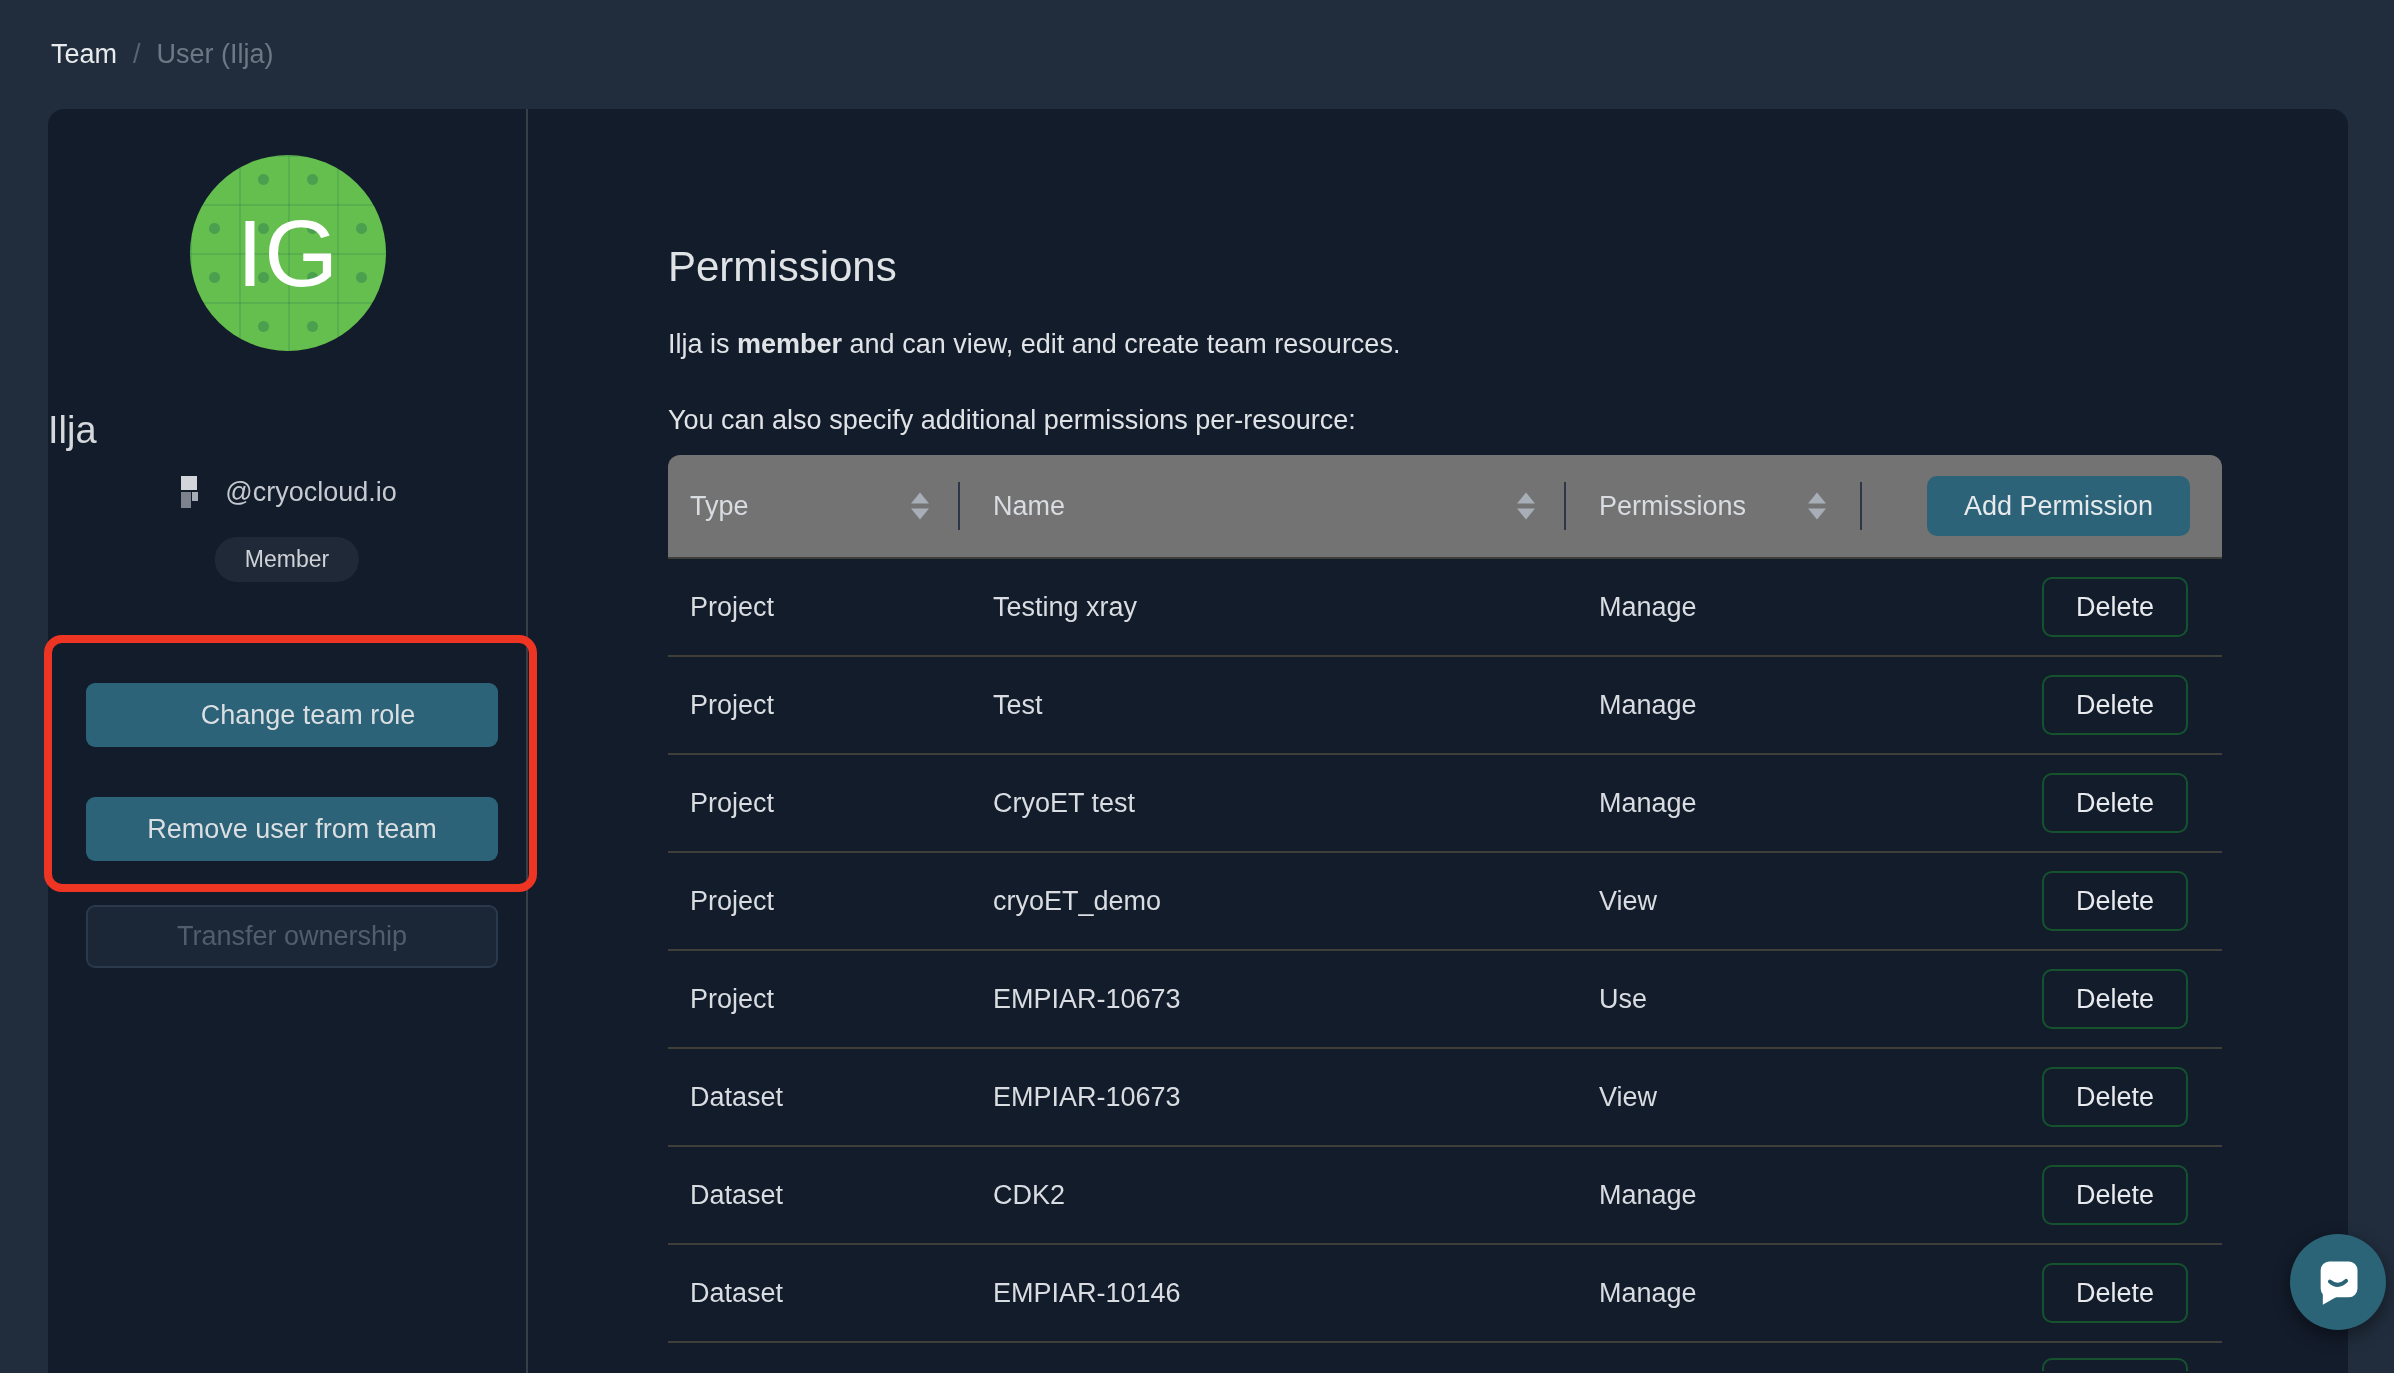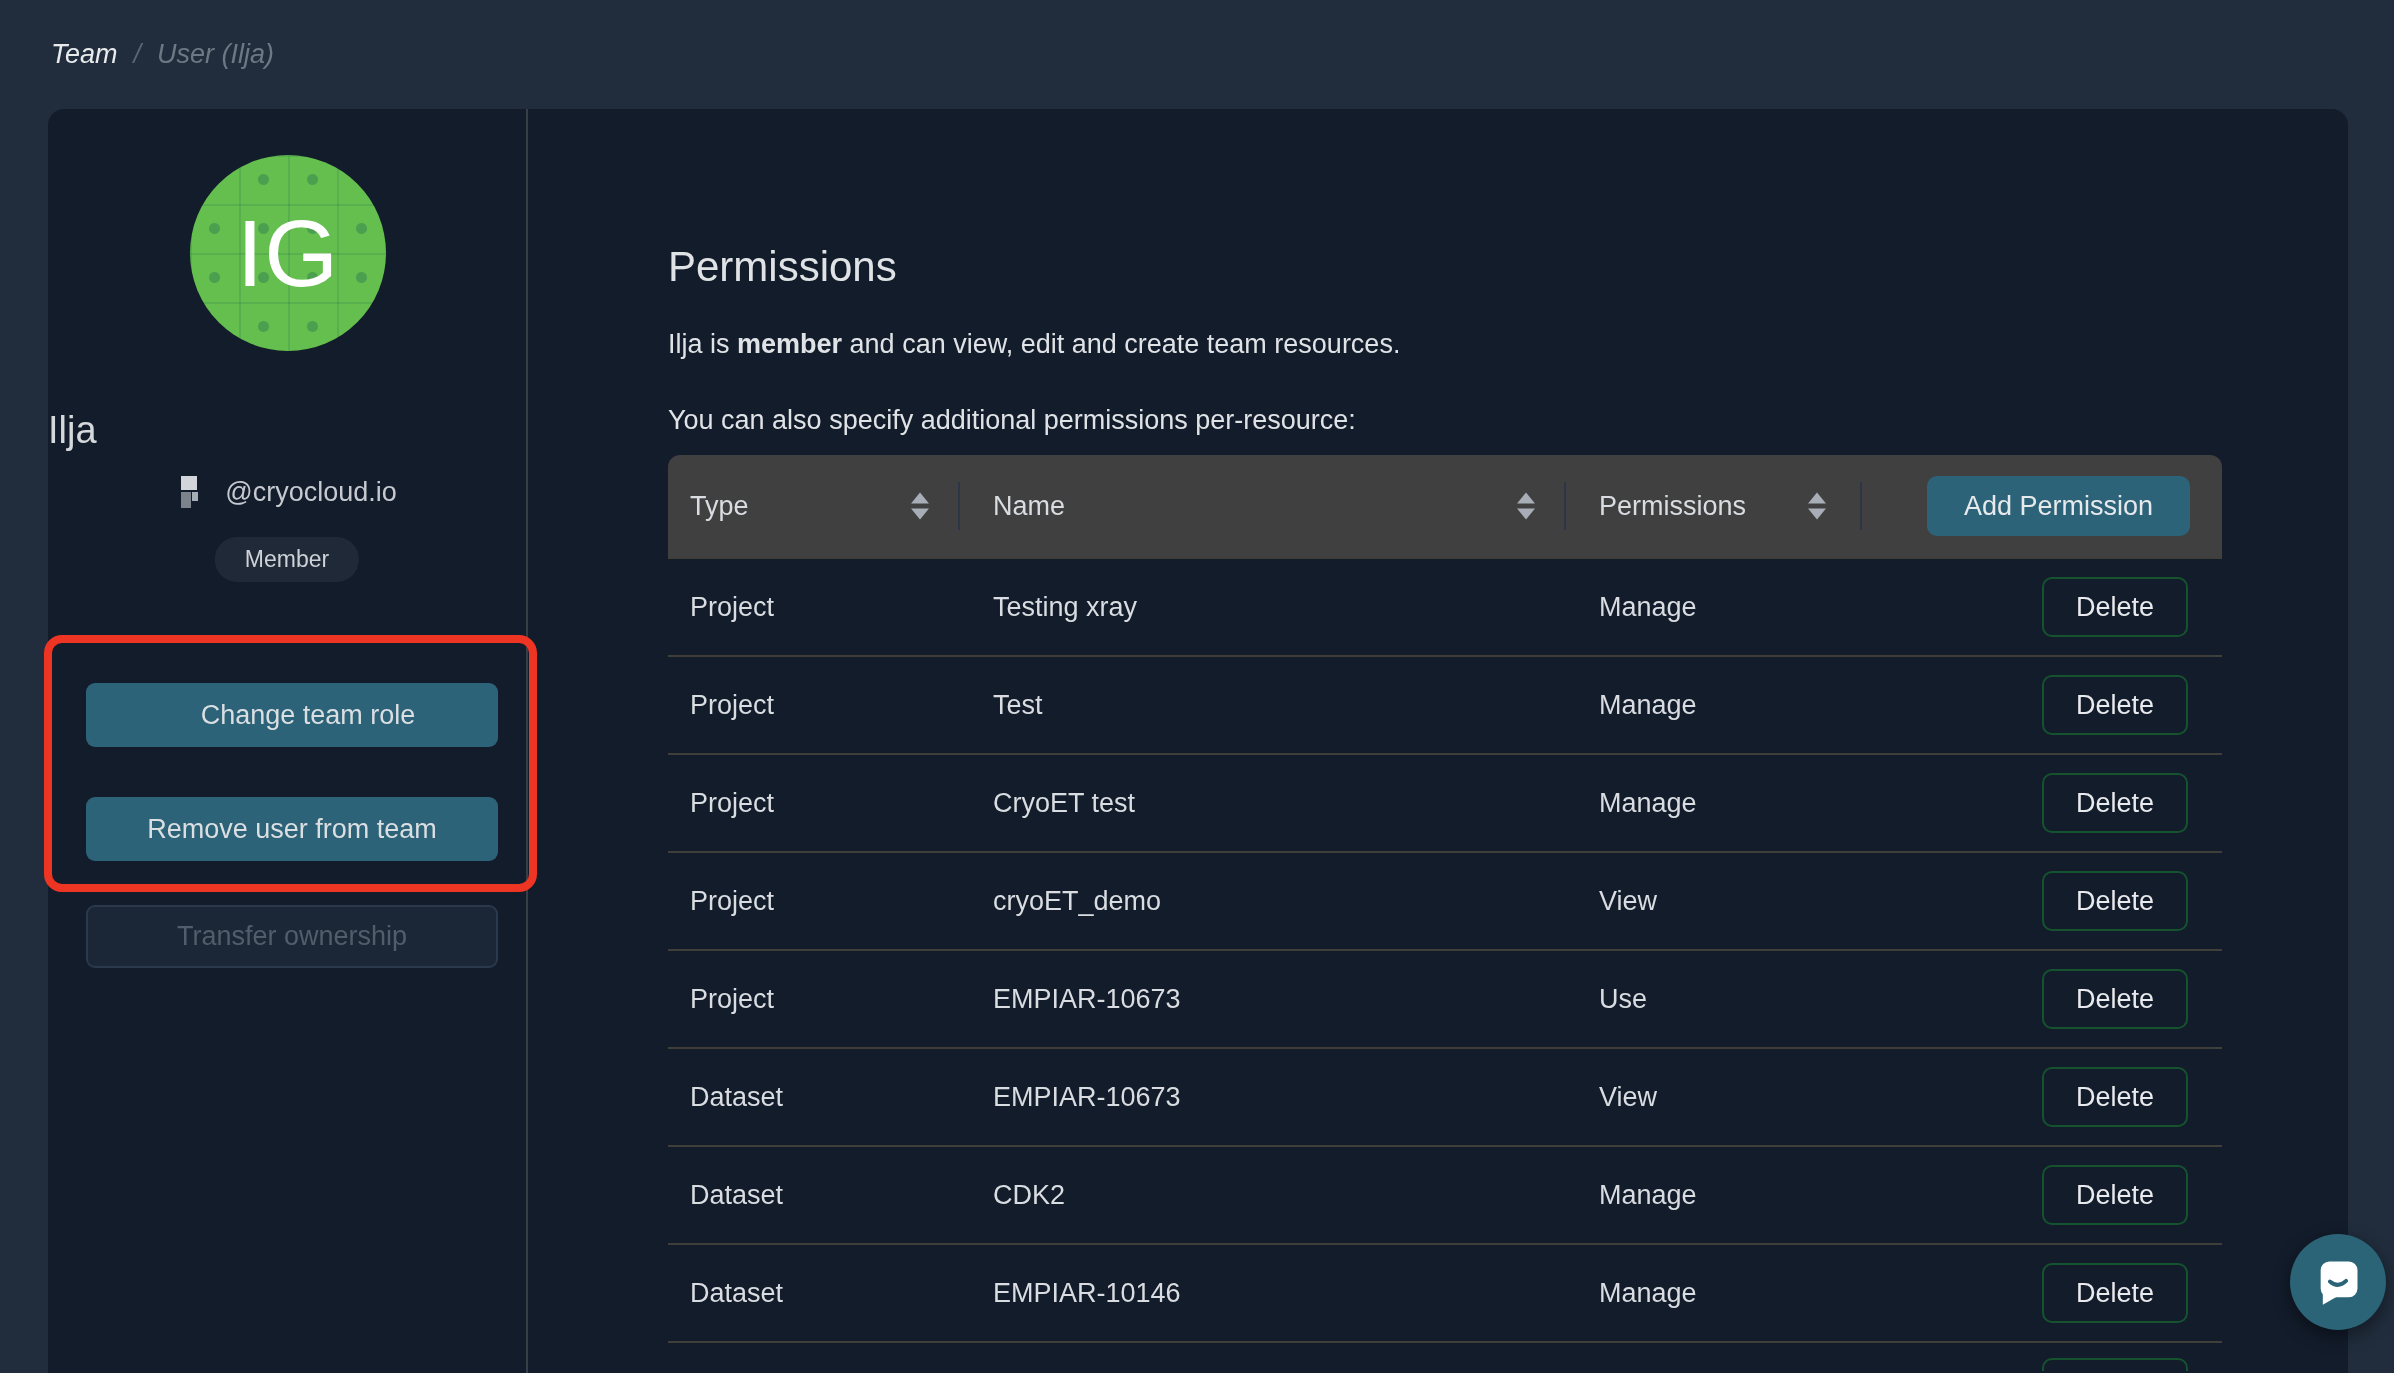--- a/index.html
+++ b/index.html
@@ -1,21 +1,21 @@
 <!DOCTYPE html>
 <html><head>
 <meta charset="utf-8">
 <style>
   * { margin:0; padding:0; box-sizing:border-box; }
   html,body { background:#212d3d; }
   body { font-family:"Liberation Sans","DejaVu Sans",sans-serif; }
   .canvas { position:relative; width:2394px; height:1373px; overflow:hidden; background:#212d3d; }
 
   
-  .crumbbar { position:absolute; left:51px; top:0; height:109px; display:flex; align-items:center; gap:16px; font-size:27px;font-style:italic; }
+  .crumbbar { position:absolute; left:51px; top:0; height:109px; display:flex; align-items:center; gap:16px; font-size:27px; }
   .crumb-team { color:#e8eaec; cursor:pointer; }
   .crumb-sep { color:#5a6470; }
   .crumb-current { color:#6d7884; }
 
   
   .card { position:absolute; left:48px; top:109px; width:2300px; height:1290px; background:#131c2b; border-radius:16px 16px 0 0; }
 
   
   .sidebar { position:absolute; left:0; top:0; width:480px; height:100%; border-right:2px solid #383e48; }
   .avatar { position:absolute; left:142px; top:46px; width:196px; height:196px; border-radius:50%;
@@ -47,21 +47,21 @@
   .annotation { position:absolute; left:44px; top:635px; width:493px; height:257px; border:8px solid #ee3423; border-radius:18px; pointer-events:none; z-index:5; }
 
   
   .main-title { position:absolute; left:620px; top:134px; font-size:42px; font-weight:400; color:#e0e3e5; }
   .main-p1 { position:absolute; left:620px; top:220px; font-size:27px; color:#e0e3e6; }
   .main-p1 b { font-weight:700; }
   .main-p2 { position:absolute; left:620px; top:296px; font-size:27px; color:#e0e3e6; }
 
   
   .table { position:absolute; left:620px; top:346px; width:1554px; }
-  .thead { position:relative; height:102px; background:#404040; border-radius:12px 12px 0 0; font-size:27px; color:#d9dce0; }
+  .thead { position:relative; height:102px; background:#737373; border-radius:12px 12px 0 0; font-size:27px; color:#d9dce0; }
   .th-label { position:absolute; top:50%; transform:translateY(-50%); }
   .th-type { left:22px; } .th-name { left:325px; } .th-perm { left:931px; }
   .sort { position:absolute; top:50%; transform:translateY(-50%); display:flex; flex-direction:column; gap:5px; cursor:pointer; }
   .sort-type { left:243px; } .sort-name { left:849px; } .sort-perm { left:1140px; }
   .sort .up { width:0; height:0; border-left:9px solid transparent; border-right:9px solid transparent; border-bottom:11px solid #a7aeb8; }
   .sort .down { width:0; height:0; border-left:9px solid transparent; border-right:9px solid transparent; border-top:11px solid #a7aeb8; }
   .vdiv { position:absolute; top:27px; width:2px; height:48px; background:#2b3646; }
   .vd1 { left:290px; } .vd2 { left:896px; } .vd3 { left:1192px; }
   .add-btn { position:absolute; left:1259px; top:21px; width:263px; height:60px; border:none; border-radius:10px;
     background:#2c6378; color:#e6eaec; font-size:27px; font-family:inherit; cursor:pointer; }

